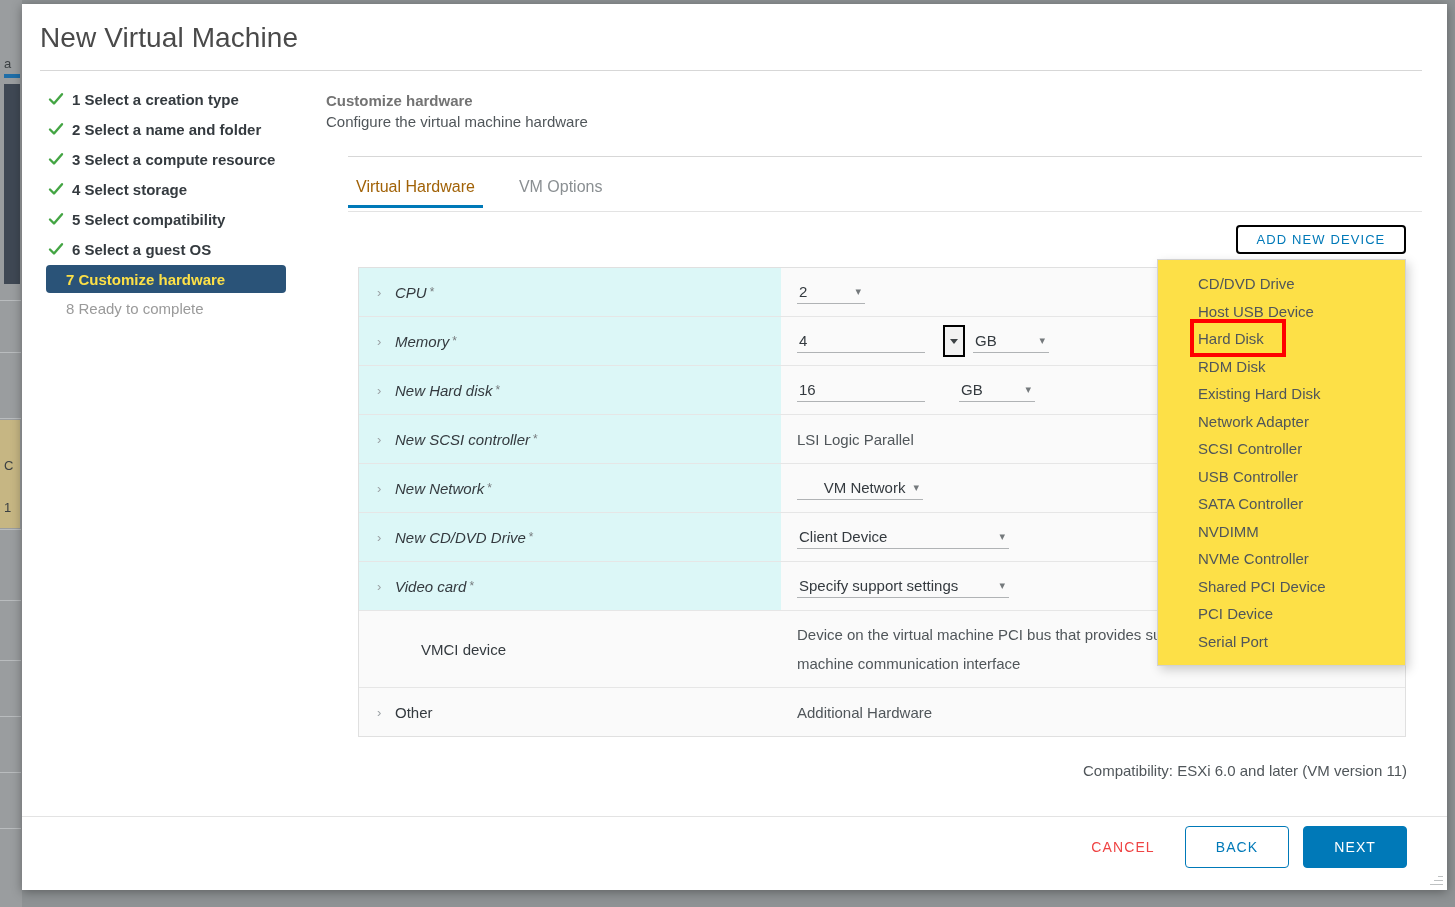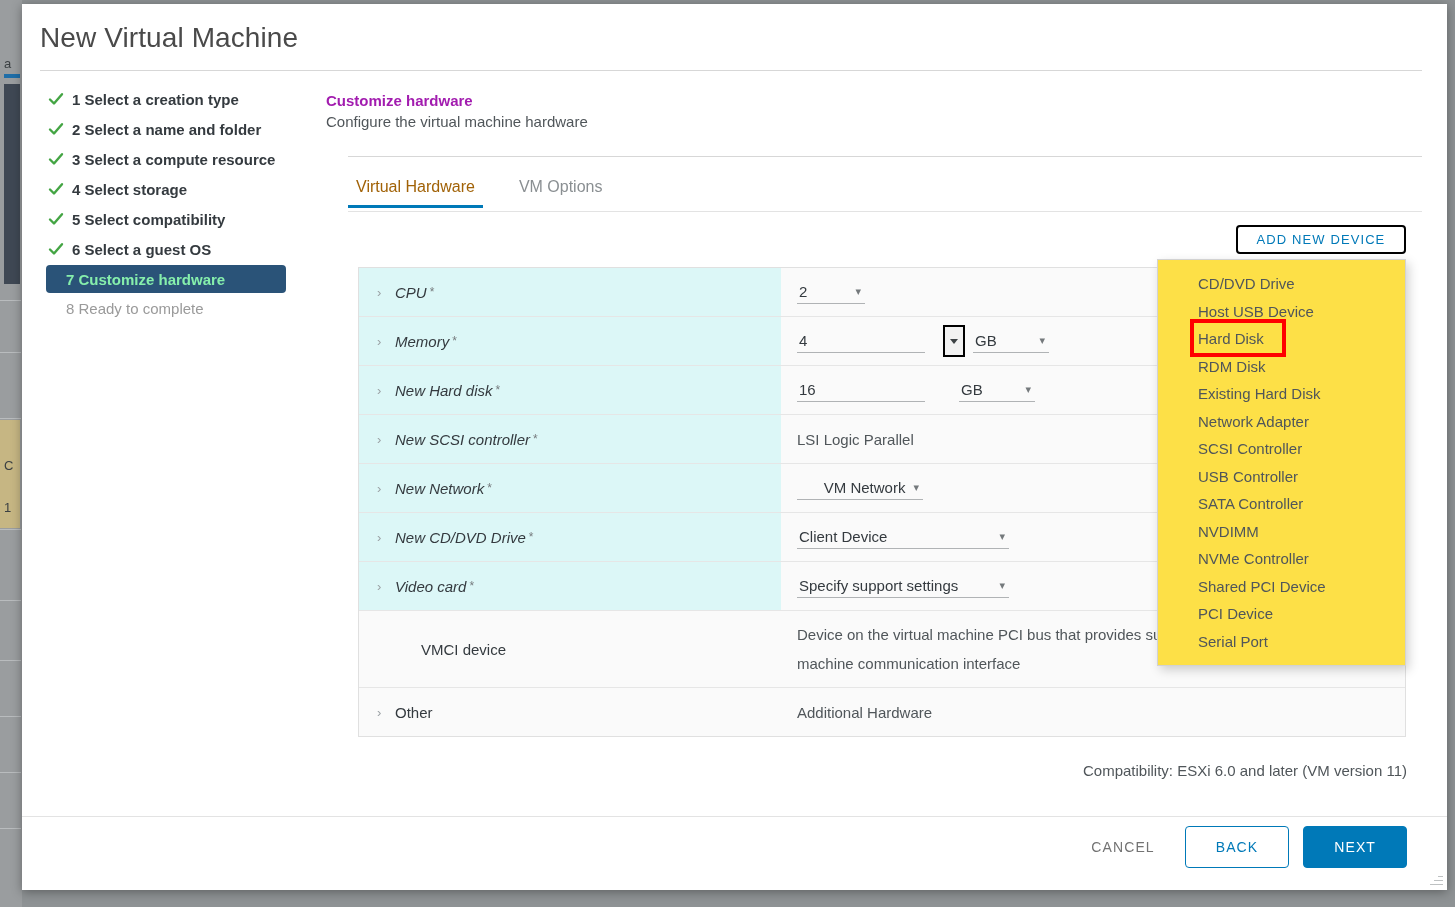--- a/index.html
+++ b/index.html
@@ -111,42 +111,42 @@
     box-sizing: border-box;
   }
   .step .tick {
     position: absolute;
     left: 2px;
     width: 16px; height: 16px;
     display: block;
   }
   .step.active {
     background: #2a5378;
-    color: #86efac;
+    color: #fde047;
     border-radius: 4px;
     padding-left: 20px;
     width: 240px;
     height: 28px;
     margin-top: 1px;
   }
   .step.pending {
     color: #9a9a9a;
     font-weight: 400;
     padding-left: 20px;
   }
 
   
   .pane-head {
     position: absolute;
     left: 304px; top: 88px;
   }
   .pane-title {
     font-size: 15px;
     font-weight: 700;
-    color: #a21caf;
+    color: #737373;
     margin: 0 0 4px 0;
   }
   .pane-sub {
     font-size: 15px;
     color: #50565a;
     margin: 0;
   }
   .pane-rule {
     position: absolute;
     left: 326px; top: 152px;
@@ -349,21 +349,21 @@
   .footer {
     position: absolute;
     right: 40px; top: 822px;
     display: flex;
     align-items: center;
     gap: 14px;
   }
   .btn-flat {
     background: transparent;
     border: none;
-    color: #737373;
+    color: #ef4444;
     font-size: 14px;
     letter-spacing: 1.1px;
     padding: 10px 16px;
     cursor: pointer;
     font-family: "Liberation Sans", sans-serif;
   }
   .btn-outline {
     background: #ffffff;
     border: 1px solid #0079b8;
     border-radius: 4px;

